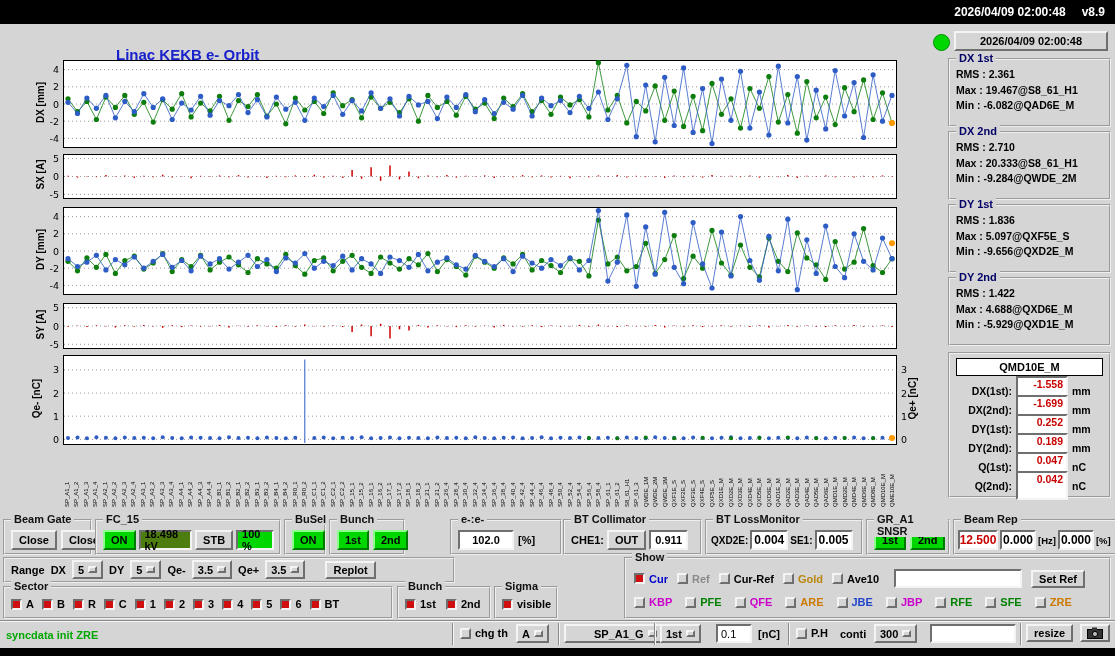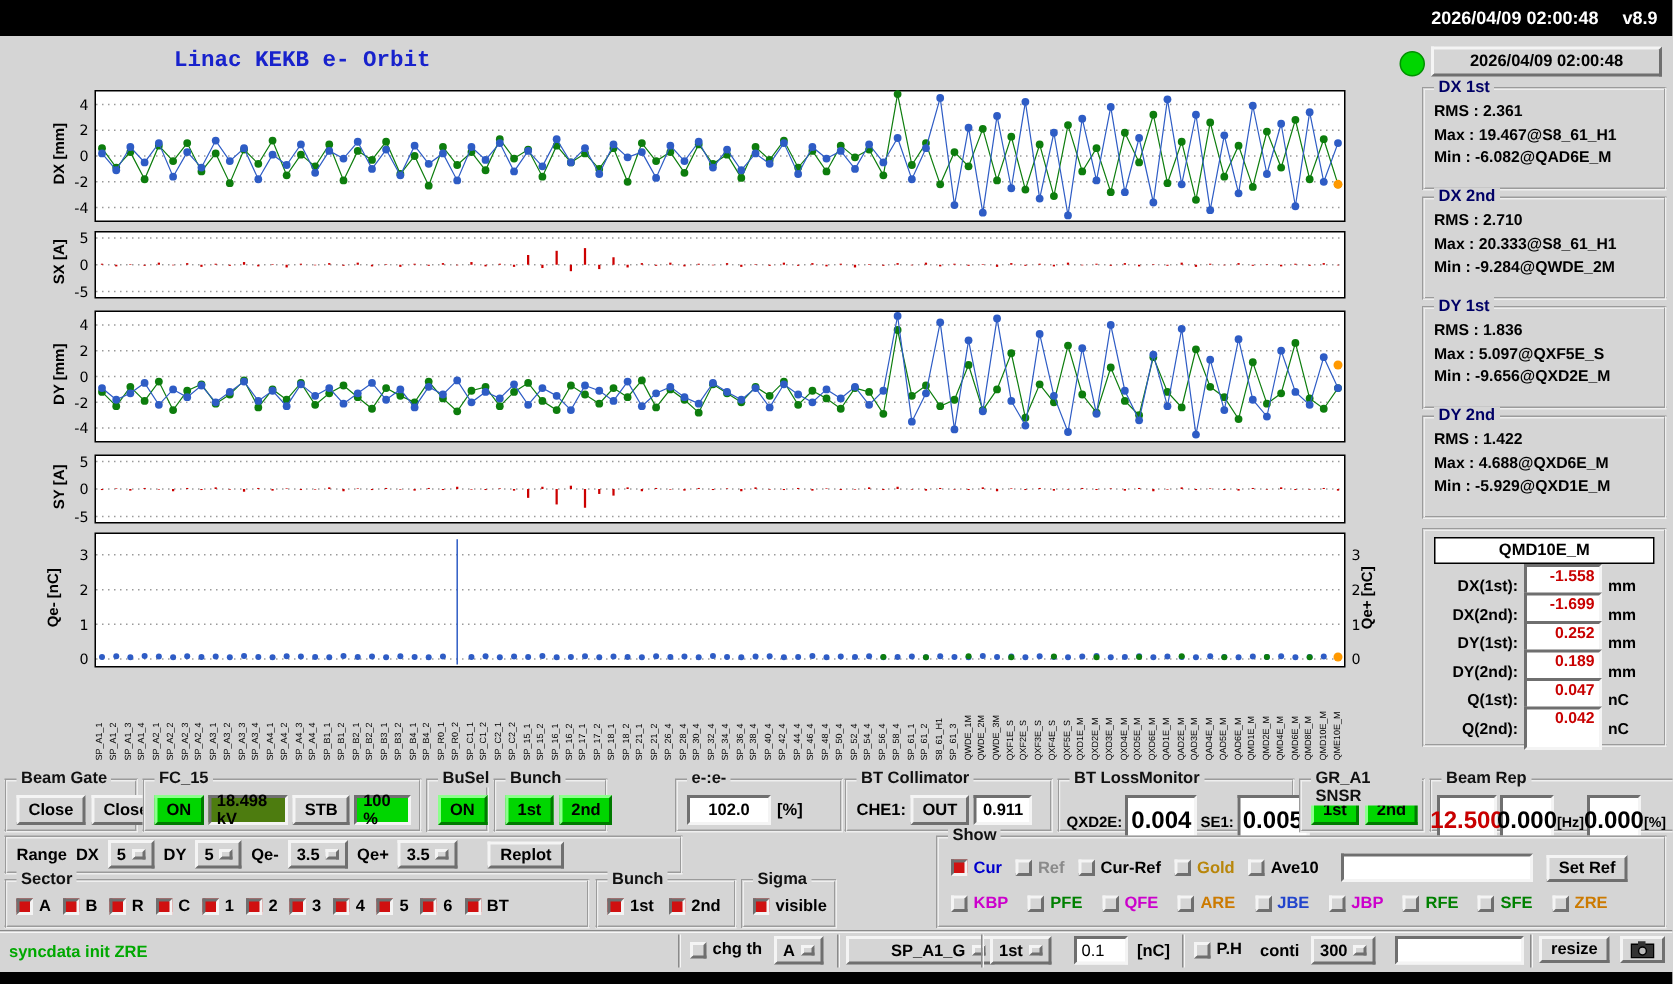--- a/index.html
+++ b/index.html
@@ -2,41 +2,41 @@
 <html><head>
 <meta charset="utf-8">
 <style>
   html,body{margin:0;padding:0;}
   body{width:1115px;height:656px;position:relative;overflow:hidden;background:#d5d5d5;
        font-family:"Liberation Sans","DejaVu Sans",sans-serif;}
   .topbar{position:absolute;left:0;top:0;width:1115px;height:24px;background:#000;color:#fff;
           display:flex;justify-content:flex-end;align-items:center;gap:16px;padding-right:10px;
           box-sizing:border-box;font-size:12px;font-weight:bold;}
   .bottombar{position:absolute;left:0;top:648px;width:1115px;height:8px;background:#000;}
-  .page-title{position:absolute;left:116px;top:32px;font-size:15px;font-weight:bold;color:#1822cc;font-family:Liberation Mono, monospace;}
+  .page-title{position:absolute;left:116px;top:46px;font-size:15px;font-weight:bold;color:#1822cc;}
   .plot{position:absolute;overflow:visible;}
   .plot text{font-family:"DejaVu Sans",sans-serif;}
   .yt{position:absolute;width:64px;text-align:center;font-size:10px;font-weight:bold;transform:rotate(-90deg);}
   .xlabels{position:absolute;left:63px;top:447px;width:834px;height:60px;display:flex;overflow:hidden;}
   .xlabels span{flex:1;min-width:0;writing-mode:vertical-rl;transform:rotate(180deg);
                 font-size:6px;line-height:9px;color:#000;overflow:hidden;}
   .group{position:absolute;border:2px groove #efefef;box-sizing:border-box;background:#d5d5d5;}
   .legend{position:absolute;top:-8px;left:6px;background:#d5d5d5;padding:0 3px;font-size:11px;font-weight:bold;color:#111;}
   .stat .legend{color:#000066;}
   .grow{display:flex;align-items:center;gap:4px;padding:9px 5px 0 6px;}
   .btn{display:inline-flex;align-items:center;justify-content:center;background:#d5d5d5;border:2px solid;
        border-color:#f4f4f4 #6f6f6f #6f6f6f #f4f4f4;font-size:11px;font-weight:bold;height:20px;
        box-sizing:border-box;padding:0 6px;color:#000;font-family:inherit;}
   .btn.sm{height:18px;}
   .btn.green{background:#00d600;border-color:#8cff8c #007a00 #007a00 #8cff8c;}
   .disp{display:inline-flex;align-items:center;justify-content:center;background:#4d7c0f;border:2px solid;
         border-color:#6f6f6f #f4f4f4 #f4f4f4 #6f6f6f;font-size:11px;font-weight:bold;height:20px;
         box-sizing:border-box;padding:0 4px;}
   .disp.white{background:#fff;}
-  .disp.sm{font-size:16px;padding:16px 2px;}
+  .disp.sm{font-size:12px;padding:0 2px;}
   .red{color:#c80000;}
   .unit{font-size:11px;font-weight:bold;}
   .cbitem{display:inline-flex;align-items:center;gap:4px;}
   .cb{width:11px;height:11px;box-sizing:border-box;border:2px solid;border-color:#f4f4f4 #6f6f6f #6f6f6f #f4f4f4;background:#d5d5d5;}
   .cb.on{background:#d01010;border-color:#6f6f6f #f4f4f4 #f4f4f4 #6f6f6f;}
   .cblabel{font-size:11px;font-weight:bold;color:#000;}
   .optmenu{display:inline-flex;align-items:center;gap:4px;background:#d5d5d5;border:2px solid;
            border-color:#f4f4f4 #6f6f6f #6f6f6f #f4f4f4;height:19px;box-sizing:border-box;padding:0 4px;
            font-size:11px;font-weight:bold;}
   .optind{width:9px;height:7px;background:#d5d5d5;border:2px solid;border-color:#f4f4f4 #6f6f6f #6f6f6f #f4f4f4;box-sizing:border-box;}

